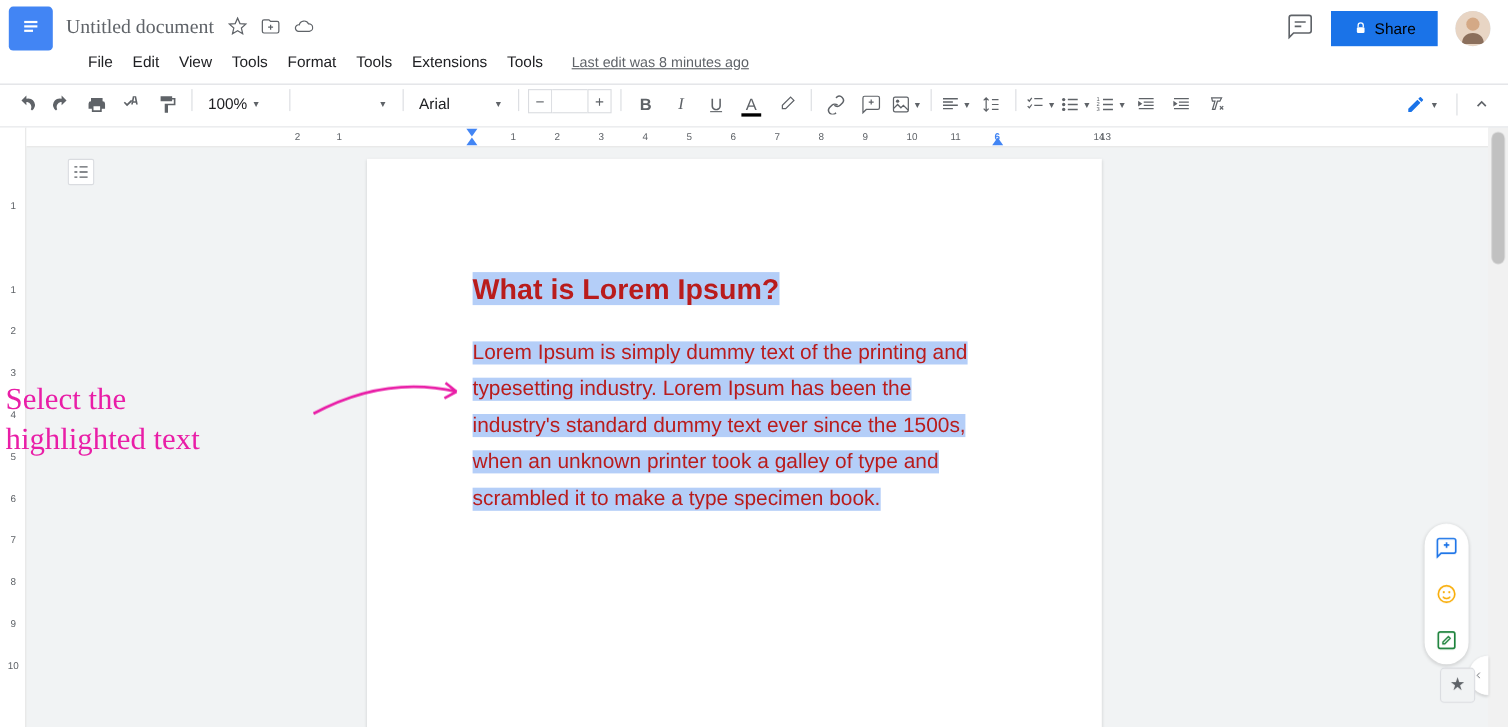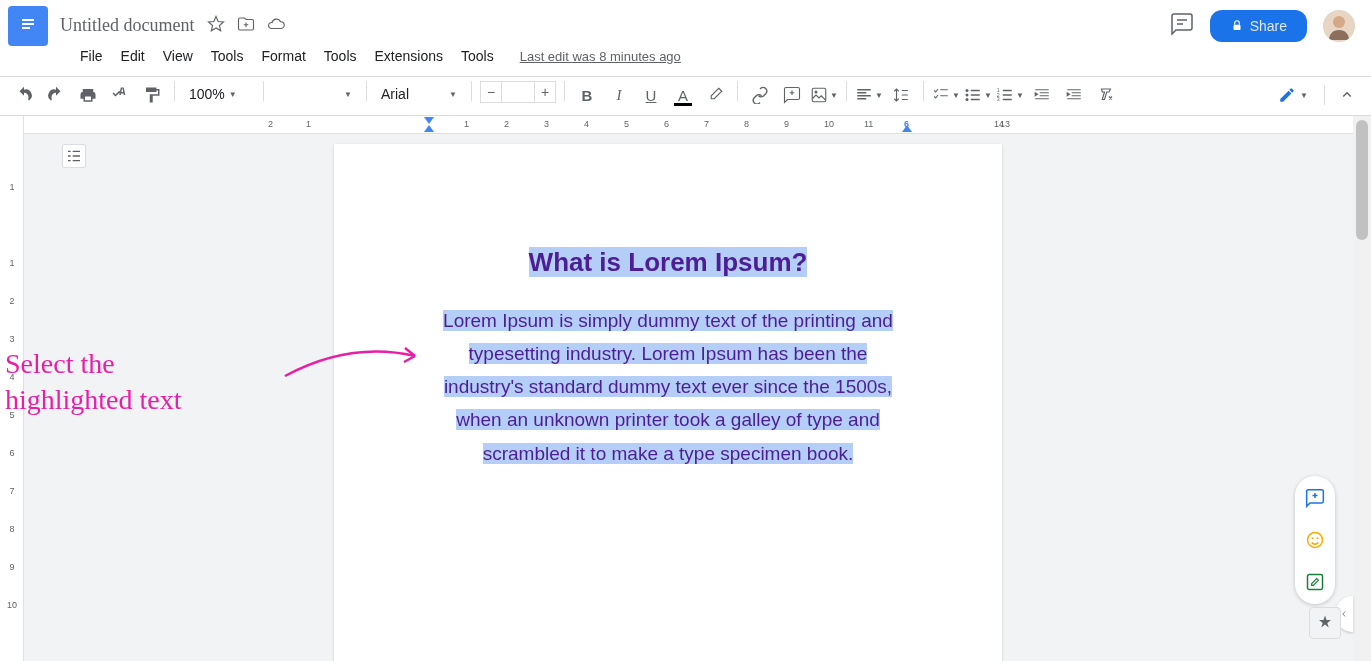--- a/index.html
+++ b/index.html
@@ -7,21 +7,21 @@
 
 
 .header { display: flex; align-items: center; padding: 8px 16px 0 8px; height: 44px; }
 .doc-icon { width: 40px; height: 40px; background: #4285f4; border-radius: 4px; display: flex; align-items: center; justify-content: center; margin-right: 12px; }
 .doc-icon svg { fill: #fff; }
 .title-area { flex: 1; }
 .doc-title { font-size: 18px; color: #5f6368; display: inline-block; margin-right: 8px; font-family: Liberation Serif, serif; }
 .title-icons { display: inline-flex; gap: 12px; vertical-align: middle; }
 .title-icons svg { fill: #5f6368; }
 .header-right { display: flex; align-items: center; gap: 16px; }
-.share-btn { background: #1a73e8; color: #e5e5e5; border: none; border-radius: 12px; padding: 8px 20px; font-size: 14px; font-weight: 500; display: flex; align-items: center; gap: 6px; cursor: pointer; }
+.share-btn { background: #1a73e8; color: #000000; border: none; border-radius: 0; padding: 8px 20px; font-size: 14px; font-weight: 500; display: flex; align-items: center; gap: 6px; cursor: pointer; }
 .avatar { width: 32px; height: 32px; border-radius: 50%; background: #ddd; overflow: hidden; display:flex; align-items:center; justify-content:center;}
 .avatar svg { width: 32px; height: 32px; }
 
 
 .menubar { display: flex; align-items: center; padding: 0 0 8px 72px; height: 32px; gap: 2px; }
 .menu-item { font-size: 14px; color: #202124; padding: 4px 8px; cursor: pointer; }
 .last-edit { font-size: 13px; color: #5f6368; text-decoration: underline; margin-left: 16px; cursor: pointer; }
 
 
 .toolbar { display: flex; align-items: flex-start; padding: 4px 10px; border-top: 1px solid #dadce0; border-bottom: 1px solid #dadce0; height: 40px; gap: 4px; background: #fff; }
@@ -49,21 +49,21 @@
 .hruler-container { position: absolute; top: 0; left: 24px; right: 18px; height: 18px; background: #fff; border-bottom: 1px solid #e0e0e0; font-size: 9px; color: #5f6368; }
 .hruler-mark { position: absolute; top: 3px; }
 .hruler-indent-left { position: absolute; top: 9px; left: 424px; width: 0; height: 0; border-left: 5px solid transparent; border-right: 5px solid transparent; border-bottom: 7px solid #4285f4; }
 .hruler-indent-first { position: absolute; top: 1px; left: 424px; width: 0; height: 0; border-left: 5px solid transparent; border-right: 5px solid transparent; border-top: 7px solid #4285f4; }
 .hruler-indent-right { position: absolute; top: 9px; left: 907px; width: 0; height: 0; border-left: 5px solid transparent; border-right: 5px solid transparent; border-bottom: 7px solid #4285f4; }
 
 .doc-scroll { flex: 1; overflow: auto; padding-top: 18px; padding-left: 0; position: relative; }
 .outline-toggle { position: absolute; top: 28px; left: 38px; width: 24px; height: 24px; border: 1px solid #dadce0; border-radius: 2px; display: flex; align-items: center; justify-content: center; cursor: pointer; background: #fff; }
 
 .page { width: 668px; min-height: 860px; background: #fff; margin: 10px 0 40px 310px; box-shadow: 0 1px 3px rgba(0,0,0,0.15); padding: 96px; position: relative; }
-.page-content { font-size: 19px; line-height: 1.75; color: #4c1d95; text-align: center; }
+.page-content { font-size: 19px; line-height: 1.75; color: #b91c1c; }
 .heading { font-size: 26px; font-weight: bold; margin-bottom: 18px; }
 .sel { background: #b4cef8; }
 
 
 .annotation { position: absolute; top: 230px; left: 5px; color: #e91ea7; font-family: 'Comic Sans MS', cursive; font-size: 28px; line-height: 1.3; z-index: 50; }
 .arrow-svg { position: absolute; top: 220px; left: 280px; z-index: 50; }
 
 
 .side-bubbles { position: absolute; right: 36px; top: 360px; background: #fff; border-radius: 20px; box-shadow: 0 1px 4px rgba(0,0,0,0.2); padding: 8px 6px; display: flex; flex-direction: column; gap: 14px; z-index: 40; }
 .bubble-btn { width: 28px; height: 28px; display: flex; align-items: center; justify-content: center; cursor: pointer; }

